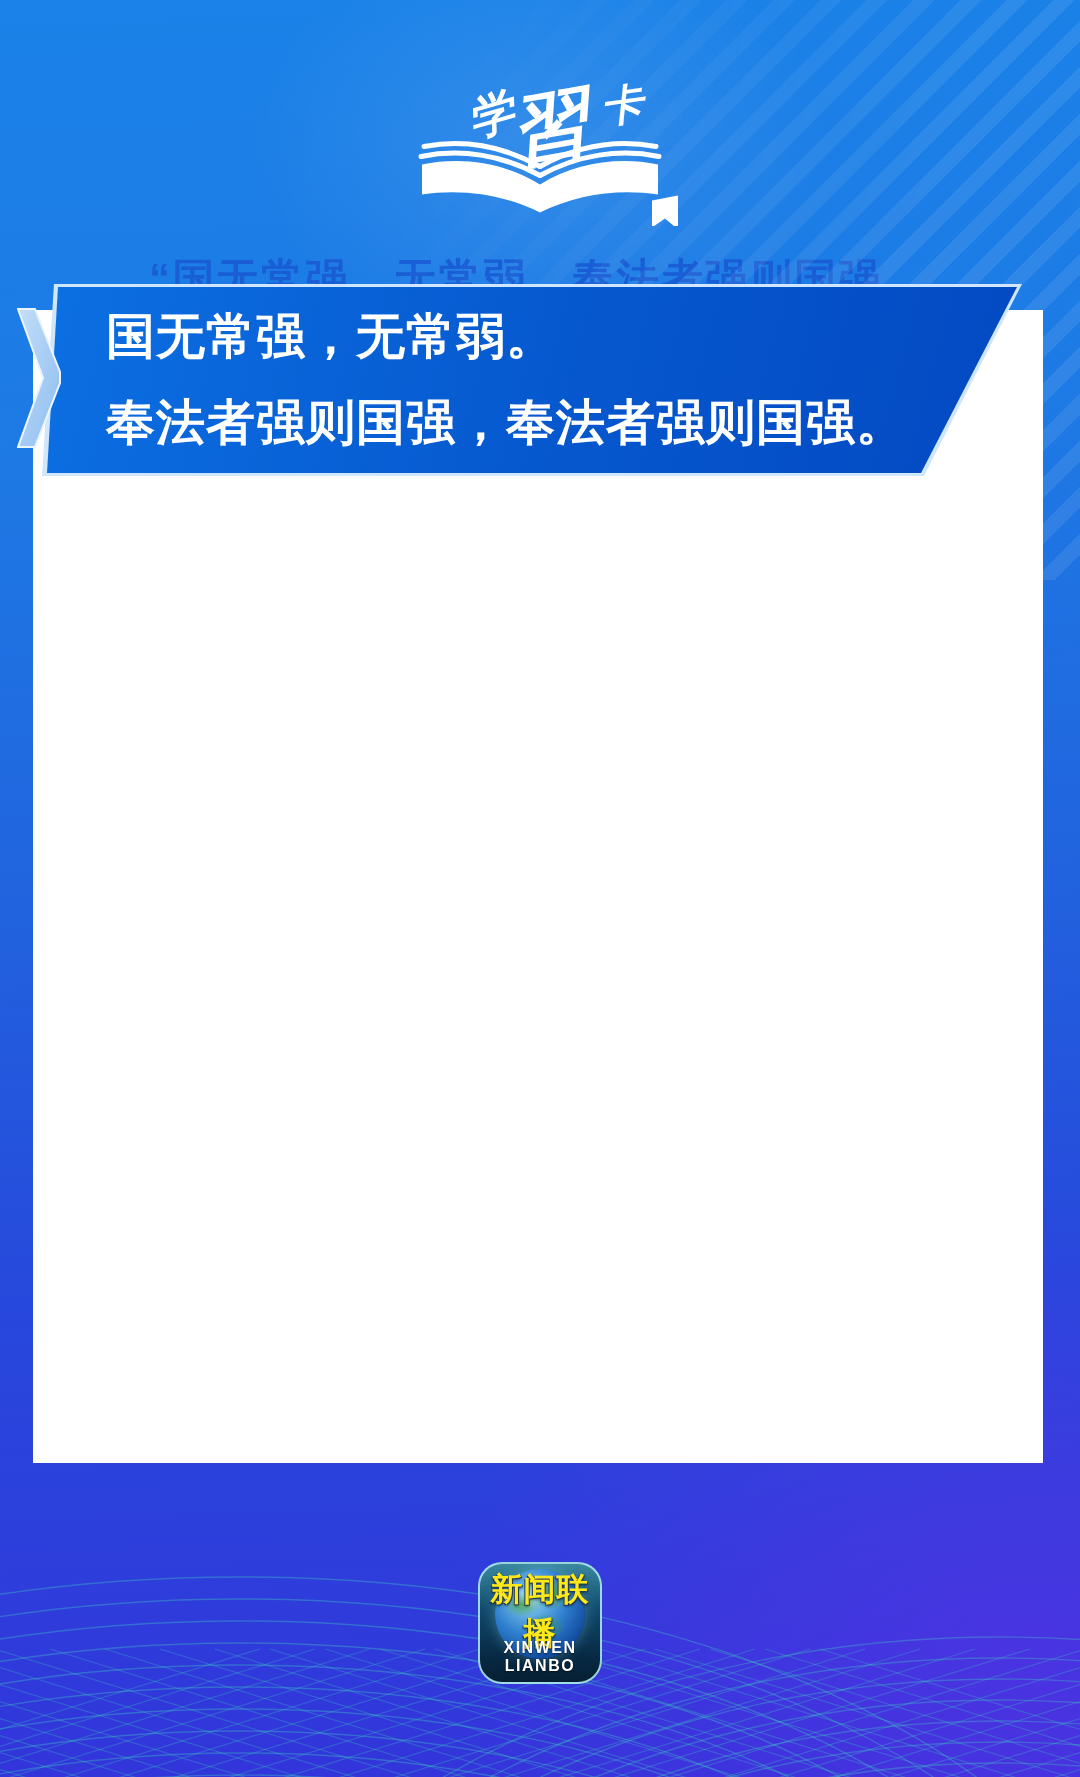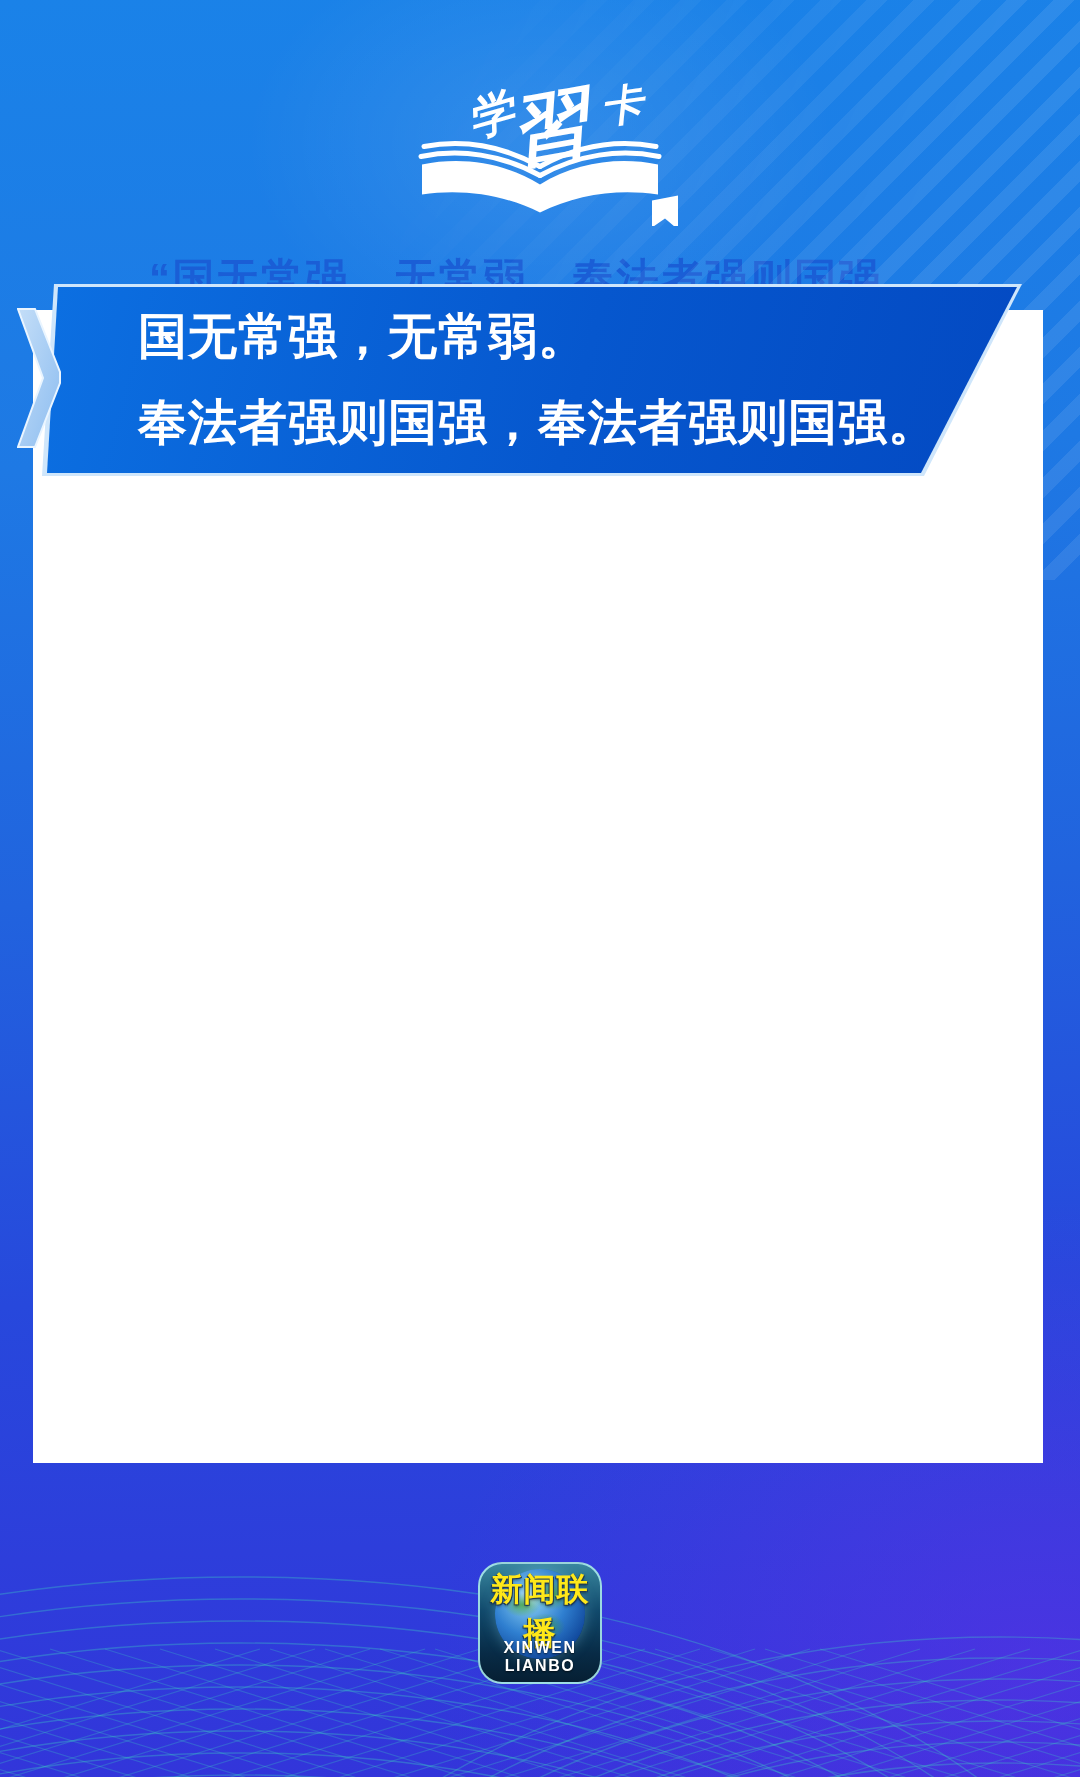--- a/index.html
+++ b/index.html
@@ -28,21 +28,21 @@
   
   .banner{position:absolute;left:36px;top:284px;width:986px;height:192px;z-index:3;}
   .banner .edge{position:absolute;inset:0;background:#cfe6fb;
     -webkit-clip-path:polygon(18px 0,986px 0,888px 192px,6px 192px);
             clip-path:polygon(18px 0,986px 0,888px 192px,6px 192px);}
   .banner .fill{position:absolute;inset:0;
     background:linear-gradient(105deg,#0c70e2 0%,#0657ce 55%,#0349c2 100%);
     -webkit-clip-path:polygon(22px 3px,981px 3px,885px 189px,11px 189px);
             clip-path:polygon(22px 3px,981px 3px,885px 189px,11px 189px);}
   .banner-text{position:absolute;left:70px;top:9px;z-index:2;color:#ffffff;
-    font-size:49px;font-weight:700;line-height:86px;letter-spacing:1px;white-space:nowrap;margin-left:32px;}
+    font-size:49px;font-weight:700;line-height:86px;letter-spacing:1px;white-space:nowrap;}
   
   #chevron{position:absolute;left:17px;top:308px;width:44px;height:140px;z-index:4;}
   
   .quote{position:absolute;left:79px;top:238px;width:846px;color:#1a5ed6;font-size:42px;}
   .q-line{height:81px;line-height:81px;text-align:justify;text-align-last:justify;word-break:break-all;overflow:visible;}
   .q-line.indent{text-indent:70px;}
   .q-line .b{font-weight:700;}
   .q-line .u{text-decoration:underline;text-decoration-thickness:4px;text-underline-offset:13px;}
   
   .attribution{position:absolute;right:68px;top:895px;width:620px;text-align:right;

